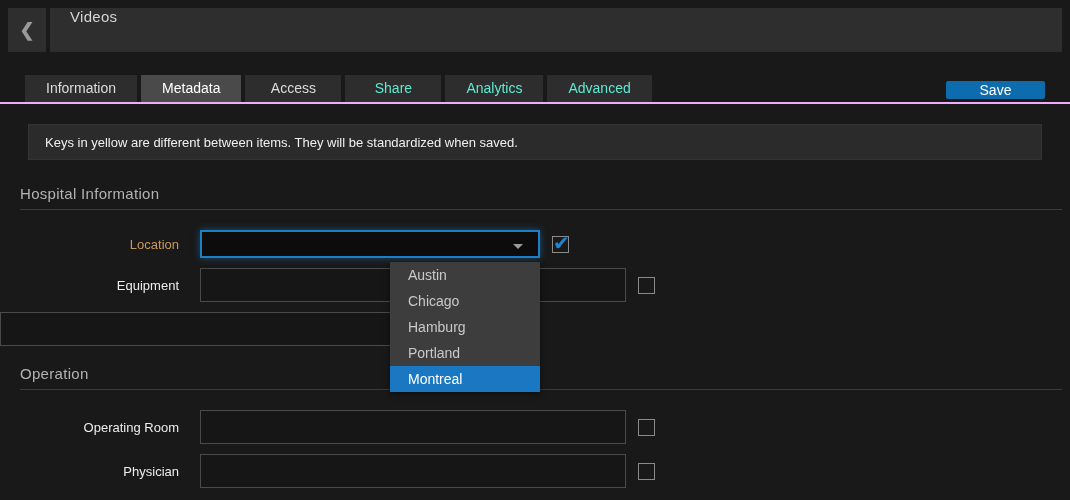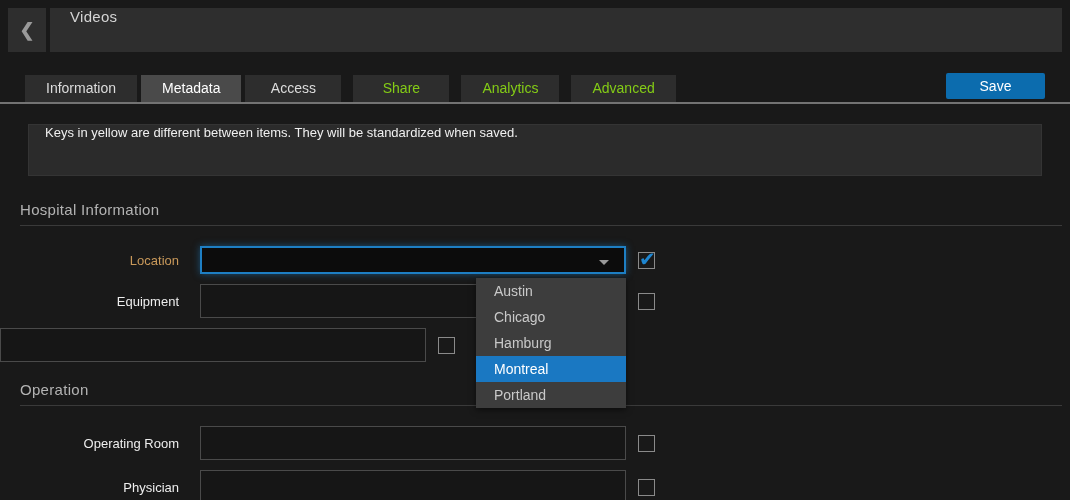--- a/index.html
+++ b/index.html
@@ -16,61 +16,61 @@
     width:38px; height:44px; background:#2e2e2e; border:none; cursor:pointer;
     color:#9a9a9a; font-size:18px; font-weight:bold; display:flex;
     align-items:center; justify-content:center;
   }
   .titlebar { flex:1; background:#2e2e2e; display:flex; align-items:flex-start; }
   .page-title { font-size:15px; font-weight:400; color:#d4d4d4; margin-left:20px; letter-spacing:.3px; }
 
   
   .tabs-row {
     position:relative; margin-top:23px; padding:0 25px;
-    border-bottom:2px solid #737373; display:flex; align-items:flex-end;
+    border-bottom:2px solid #f0abfc; display:flex; align-items:flex-end;
   }
   .tabs { display:flex; gap:4px; }
   .tab {
     min-width:96px; padding:5px 21px 6px; background:#2d2d2d; border:none;
     font-family:inherit; font-size:14px; color:#dcdcdc; cursor:pointer;
     text-align:center; white-space:nowrap;
   }
   .tab.active { background:#4a4a4a; color:#ffffff; }
-  .tab.disabled { color:#84cc16;margin-left:8px; }
+  .tab.disabled { color:#5eead4; }
   .save-btn {
-    position:absolute; right:25px; bottom:3px; width:99px; height:26px;
+    position:absolute; right:25px; bottom:3px; width:99px; height:18px;
     background:#0c6cae; color:#fff; border:none; border-radius:2px;
     font-family:inherit; font-size:14px; cursor:pointer;
   }
 
   
   .banner {
-    margin:20px 28px 0 28px; height:52px; background:#2b2b2b;
-    border:1px solid #343434; display:flex; align-items:flex-start;
+    margin:20px 28px 0 28px; height:36px; background:#2b2b2b;
+    border:1px solid #343434; display:flex; align-items:center;
     padding:0 16px; font-size:13px; color:#f0f0f0;
   }
 
   
   .section-head {
     margin:25px 8px 0 20px; font-size:15px; font-weight:400; color:#b3b3b3;
     padding-bottom:7px; border-bottom:1px solid #3a3a3a; letter-spacing:.3px;
   }
   .form { margin-top:20px; }
   .row { display:flex; align-items:center; margin-bottom:10px; position:relative; }
   .row .lbl {
     width:200px; text-align:right; padding-right:21px; font-size:13px;
     color:#ededed; flex:none;
   }
   .row .lbl.yellow { color:#c9995a; }
   .txt-input {
     width:426px; height:34px; background:#161616; border:1px solid #4a4a4a;
     color:#e0e0e0; font-family:inherit; font-size:13px; padding:0 10px; flex:none;
   }
   .select-box {
-    position:relative; width:426px; height:28px; background:#0c0c0c;
+    position:relative; width:340px; height:28px; background:#0c0c0c;
     border:2px solid #1e7fc4; box-shadow:0 0 7px rgba(30,127,196,.55);
     flex:none; cursor:pointer;
   }
   .caret {
     position:absolute; right:15px; top:12px; width:0; height:0;
     border-left:5px solid transparent; border-right:5px solid transparent;
     border-top:5px solid #9a9a9a;
   }
   .cb {
     width:17px; height:17px; border:1px solid #8a8a8a; margin-left:12px;
@@ -127,22 +127,22 @@
   <div class="form">
 
     <div class="row">
       <label class="lbl yellow">Location</label>
       <div class="select-box">
         <span class="caret"></span>
         <div class="dropdown">
           <div class="opt">Austin</div>
           <div class="opt">Chicago</div>
           <div class="opt">Hamburg</div>
+          <div class="opt">Portland</div>
           <div class="opt highlight">Montreal</div>
-          <div class="opt">Portland</div>
         </div>
       </div>
       <span class="cb checked"></span>
     </div>
 
     <div class="row">
       <label class="lbl">Equipment</label>
       <input class="txt-input" type="text" value="" style="">
       <span class="cb"></span>
     </div>

